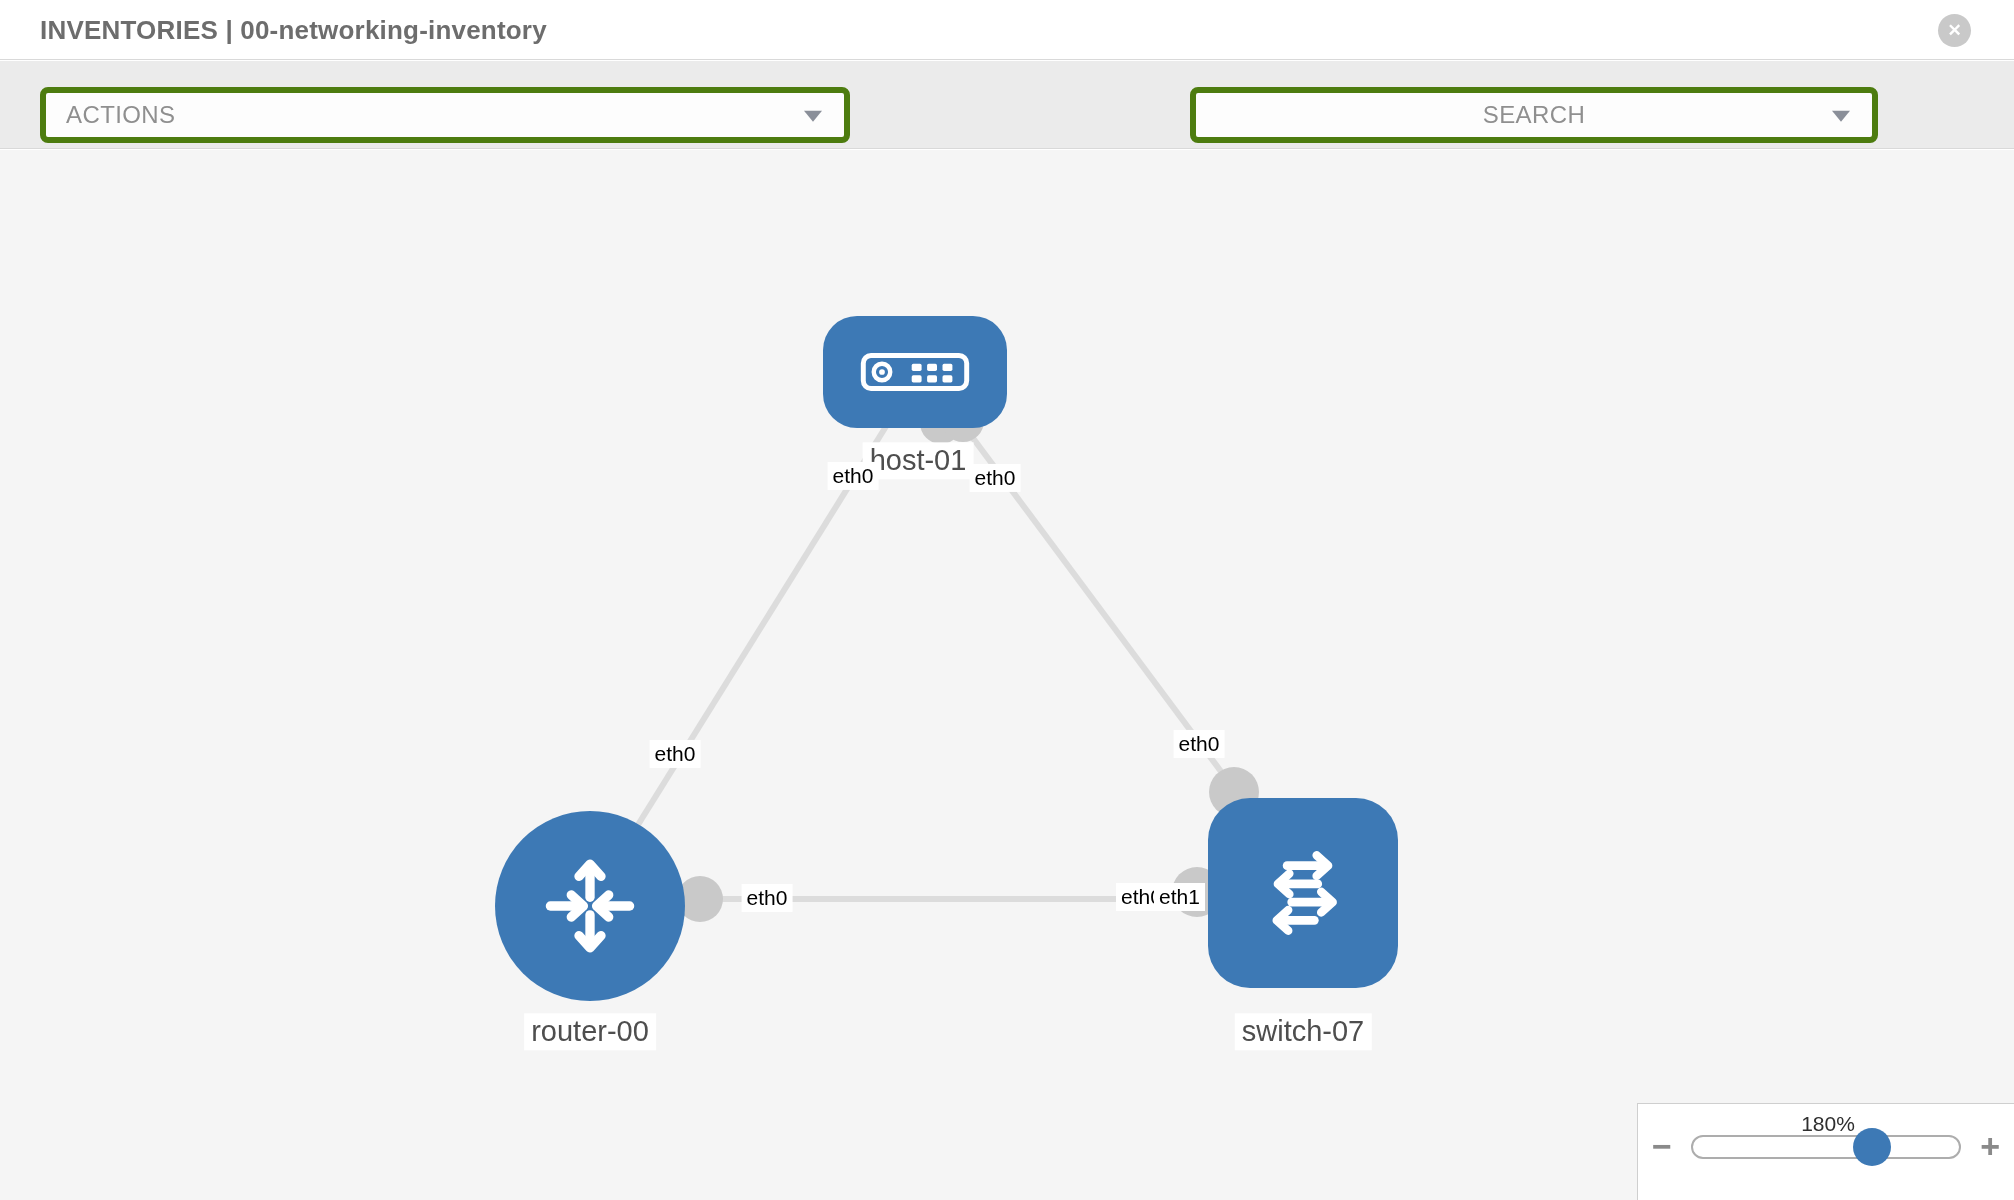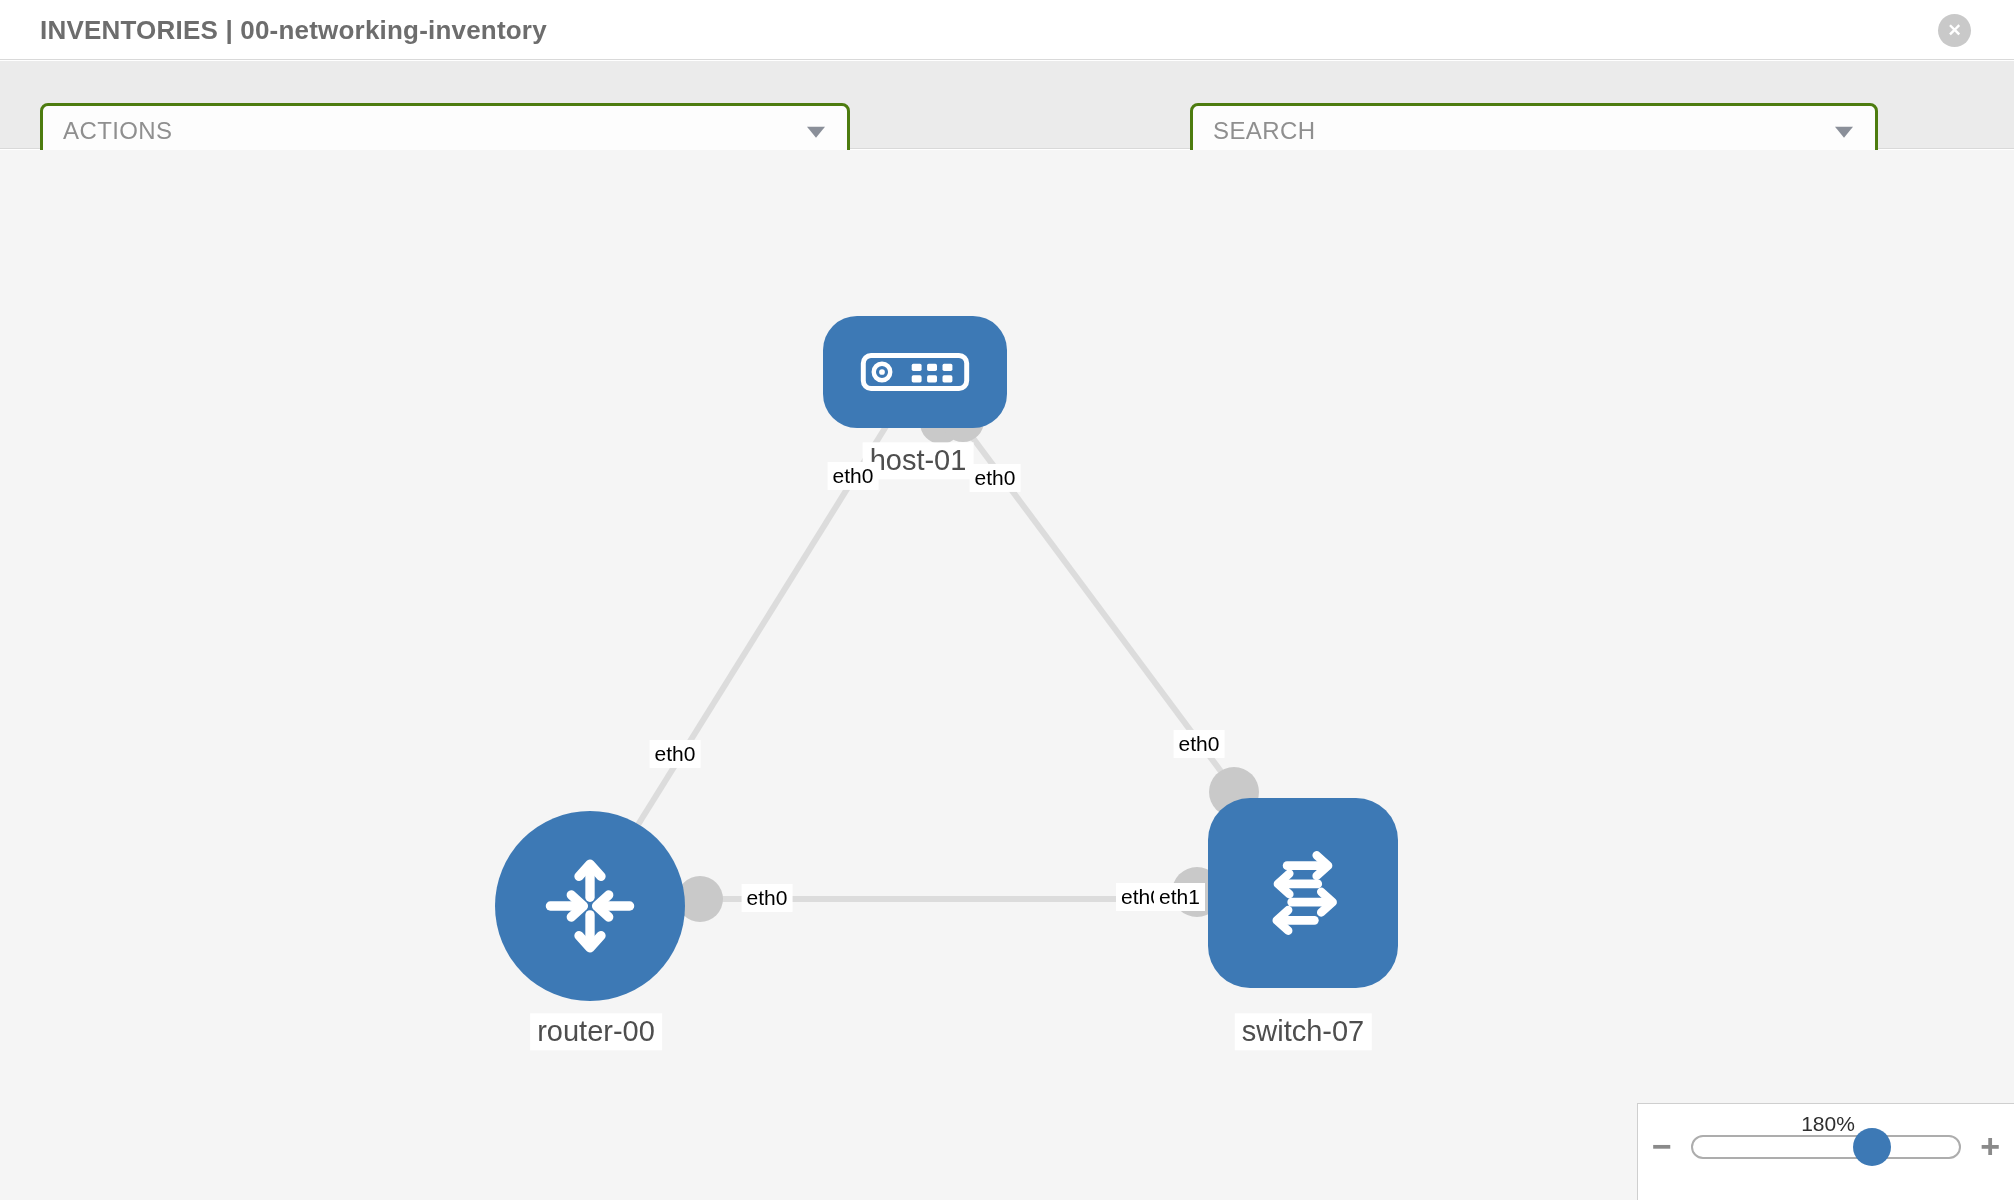--- a/index.html
+++ b/index.html
@@ -13,29 +13,29 @@
   .header-title { position:absolute; left:40px; top:50%; transform:translateY(-50%);
                   font-size:26px; font-weight:bold; color:#6d6d6d; letter-spacing:.2px; }
   .close-btn { position:absolute; right:43px; top:14px; width:33px; height:33px;
                border-radius:50%; background:#c9c9c9; color:#fff; cursor:pointer;
                display:flex; align-items:center; justify-content:center;
                font-size:17px; font-weight:bold; }
 
   
   .toolbar { position:absolute; left:0; top:61px; width:2014px; height:88px;
              background:#ebebeb; border-bottom:1px solid #d9d9d9; }
-  .dropdown { position:absolute; top:42px; height:56px; background:#fdfdfd;
-              border:3px solid #4d7c0f; border-radius:8px; display:flex;
+  .dropdown { position:absolute; top:26px; height:56px; background:#fdfdfd;
+              border:6px solid #4d7c0f; border-radius:8px; display:flex;
               align-items:center; padding:0 20px; cursor:pointer; }
   .dropdown-label { font-size:24px; color:#8f8f8f; letter-spacing:.4px; }
   .caret { position:absolute; right:22px; top:50%; transform:translateY(-38%);
            width:0; height:0; border-left:9px solid transparent;
            border-right:9px solid transparent; border-top:11px solid #8a8f99; }
   .dd-actions { left:40px;  width:810px; }
-  .dd-search  { left:1190px; width:688px; }
+  .dd-search  { left:1190px; width:688px;justify-content:center; }
   .tool-btn { position:absolute; top:98px; width:40px; height:40px; cursor:pointer;
               display:flex; align-items:center; justify-content:center; }
   .tool-btn svg { width:34px; height:34px; }
 
   
   .canvas { position:absolute; left:0; top:150px; width:2014px; height:1050px;
             background:#f5f5f5; overflow:hidden; }
   .links-svg { position:absolute; left:0; top:0; width:2014px; height:1050px; }
 
   .node { position:absolute; background:#3d79b5; display:flex;
@@ -159,21 +159,21 @@
         <path d="M63 42 L30 42"></path>
           <path d="M38 33 L28 42 L38 51"></path>
         <path d="M40 58 L74 58"></path>
           <path d="M66 49 L76 58 L66 67"></path>
         <path d="M60 74 L29 74"></path>
           <path d="M37 65 L27 74 L37 83"></path>
       </svg>
     </div>
 
     <span class="g-label node-label" style="left:918px; top:311px;">host-01</span>
-    <span class="g-label node-label" style="left:590px; top:882px;margin-left:6px;">router-00</span>
+    <span class="g-label node-label" style="left:590px; top:882px;">router-00</span>
     <span class="g-label node-label" style="left:1303px; top:882px;">switch-07</span>
 
     <span class="g-label if-label" style="left:853px; top:326px;">eth0</span>
     <span class="g-label if-label" style="left:995px; top:328px;">eth0</span>
     <span class="g-label if-label" style="left:675px; top:604px;">eth0</span>
     <span class="g-label if-label" style="left:1199px; top:594px;">eth0</span>
     <span class="g-label if-label" style="left:767px; top:748px;">eth0</span>
 
     <div class="overlap-wrap" style="left:1116px; top:733px;">
       <span class="g-label if-label ol-behind">eth0</span>

